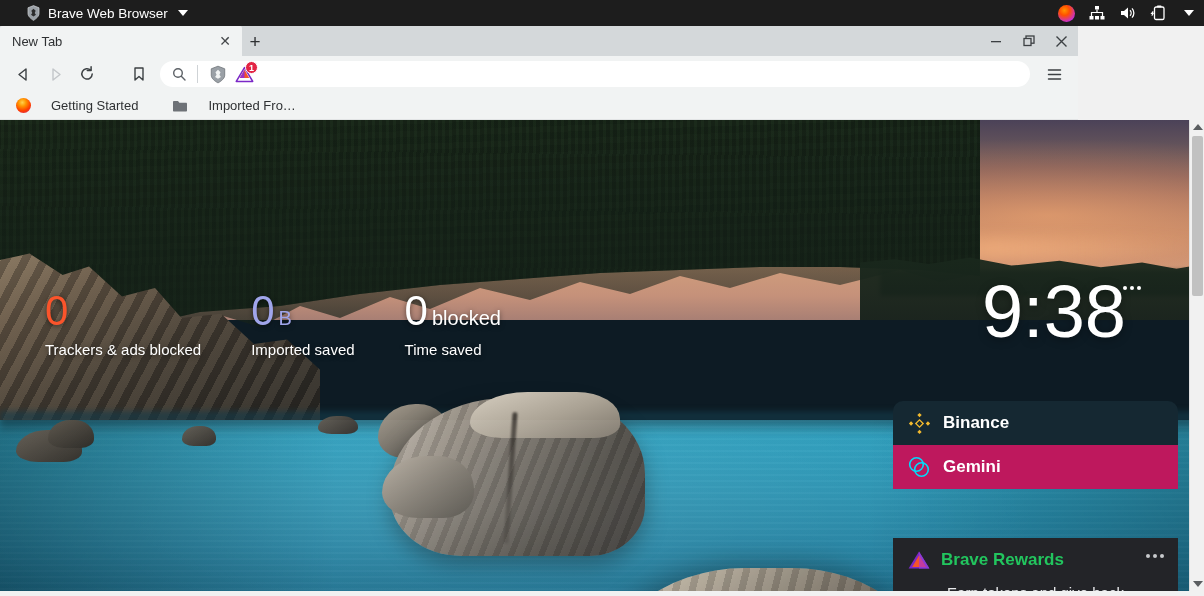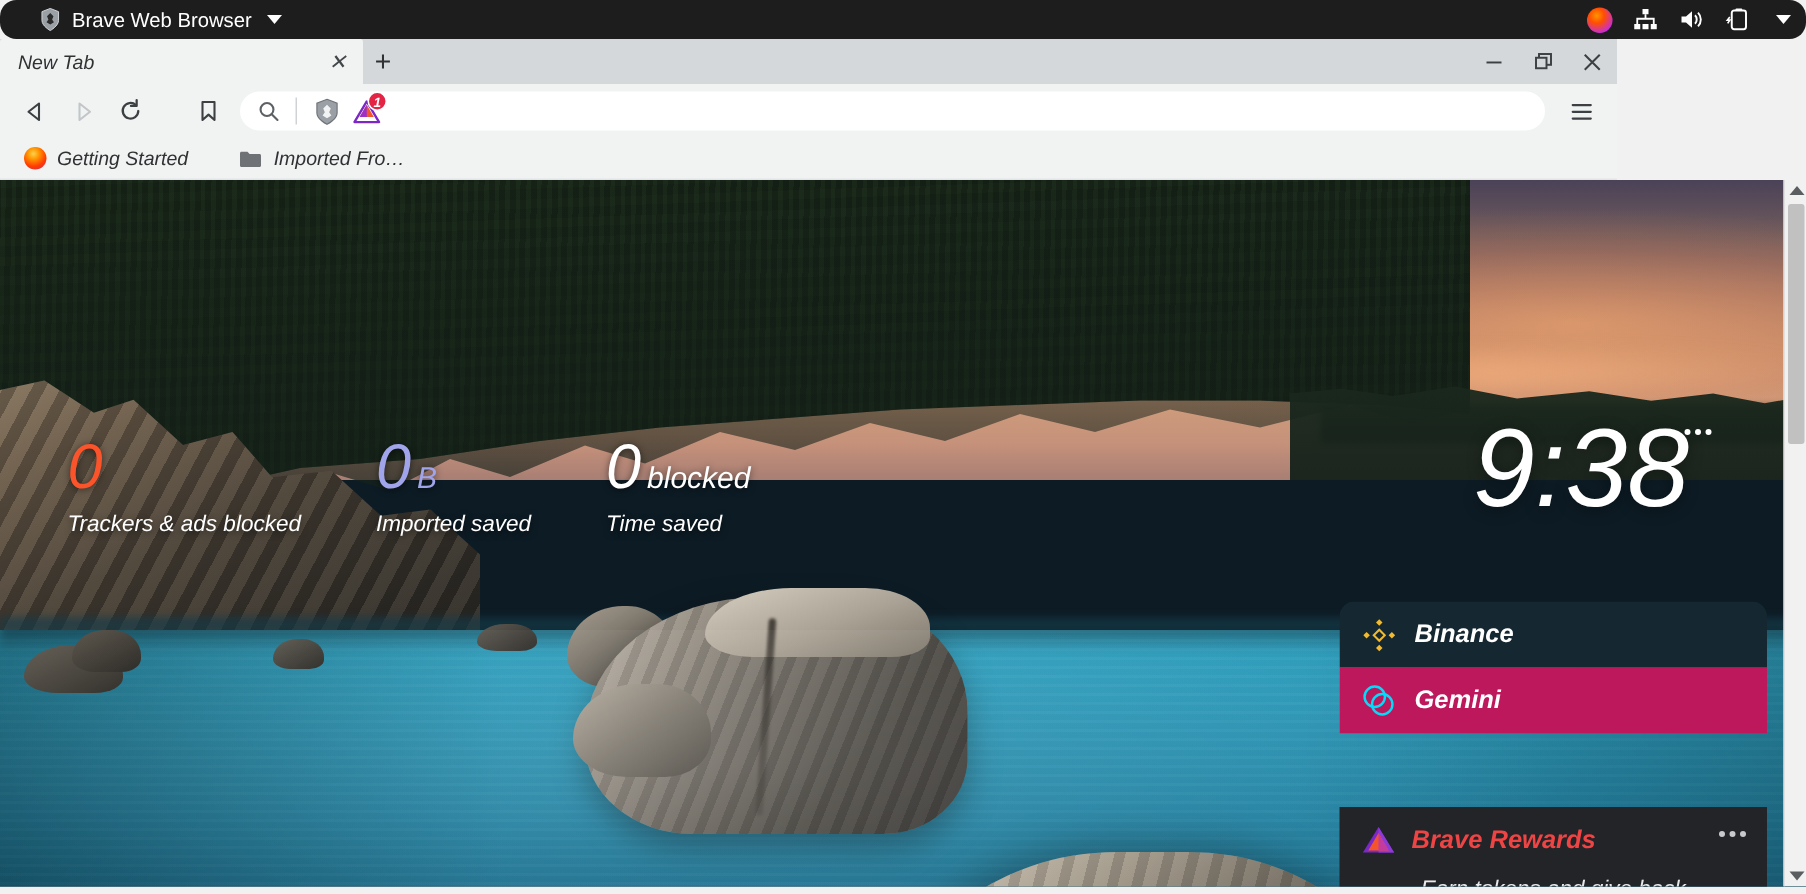--- a/index.html
+++ b/index.html
@@ -10,21 +10,20 @@
     background: #f1f1f1;
   }
 
   
   #os-panel {
     position: absolute; top: 0; left: 0;
     width: 1204px; height: 26px;
     background: #1d1d1d;
     display: flex; align-items: center;
     color: #ffffff;
-    border-radius: 11px;
   }
   .os-app {
     display: flex; align-items: center; gap: 7px;
     margin-left: 26px; font-size: 13.5px;
   }
   .brave-lion-os { width: 15px; height: 16px; display:block; }
   .caret-down {
     width: 0; height: 0;
     border-left: 5px solid transparent;
     border-right: 5px solid transparent;
@@ -41,21 +40,21 @@
     display: flex; align-items: center; gap: 13px;
   }
   .tray-firefox {
     width: 17px; height: 17px; border-radius: 50%;
     background: radial-gradient(circle at 38% 32%, #ff9500 0%, #ff4f00 32%, #c42be0 78%, #7b2ff7 100%);
     display:block;
   }
   .tray-ico { display:block; }
 
   
-  #browser { position: absolute; top: 26px; left: 0; width: 1078px; height: 570px; background:#f1f1f1;font-style:italic; }
+  #browser { position: absolute; top: 26px; left: 0; width: 1078px; height: 570px; background:#f1f1f1; }
 
   
   #tabstrip {
     position: relative;
     height: 30px; background: #d4d8da;
     display:flex; align-items: flex-end;
   }
   #tab-active {
     width: 242px; height: 30px; background: #f1f3f3;
     display: flex; align-items: center;
@@ -116,21 +115,21 @@
   }
   #menu-btn { width: 32px; height: 28px; display:flex; align-items:center; justify-content:center; }
 
   
   #bookmarkbar {
     height: 28px; background:#f1f3f3;
     display:flex; align-items:center; padding-left: 8px; gap: 4px;
     border-bottom: 1px solid #e2e4e5;
   }
   .bm {
-    display:flex; align-items:flex-end; gap: 7px;
+    display:flex; align-items:flex-end; gap: 20px;
     padding: 3px 8px; border-radius: 4px;
     font-size: 13px; color: #2f3133;
   }
   .bm-firefox {
     width: 15px; height: 15px; border-radius:50%;
     background: radial-gradient(circle at 42% 30%, #ffd24d 0%, #ff9500 28%, #ff3c00 62%, #c2277c 100%);
   }
   .folder-ico { display:block; }
 
   
@@ -340,21 +339,21 @@
   .crypto-row.r1 { background: linear-gradient(180deg,#222527 0%,#1e2225 100%); padding-top:12px; }
   .crypto-row.r2 { background: #152832; }
   .crypto-row.r3 { background: #be185d; }
   .crypto-ico { width: 24px; height: 24px; display:flex; align-items:center; justify-content:center; flex:none; }
 
   #rewards-card {
     position:absolute; left: 893px; top: 418px; width: 285px; height: 178px;
     background:#232428; padding: 12px 14px 0;
   }
   .rw-head { display:flex; align-items:center; gap: 10px; position: relative; }
-  .rw-title { color:#ef4444; font-size: 17px; font-weight: bold; }
+  .rw-title { color:#22c55e; font-size: 17px; font-weight: bold; }
   .rw-dots { position:absolute; right: 0; top: 4px; display:flex; gap:3px; }
   .rw-dots span { width:4px; height:4px; border-radius:50%; background:#c7c9cc; display:block; }
   .rw-sub {
     margin-top: 14px; text-align:center;
     color:#e9eaec; font-size: 15px;
   }
 
   
   #scrollbar {
     position:absolute; right:0; top:0; width: 15px; height: 471px;

